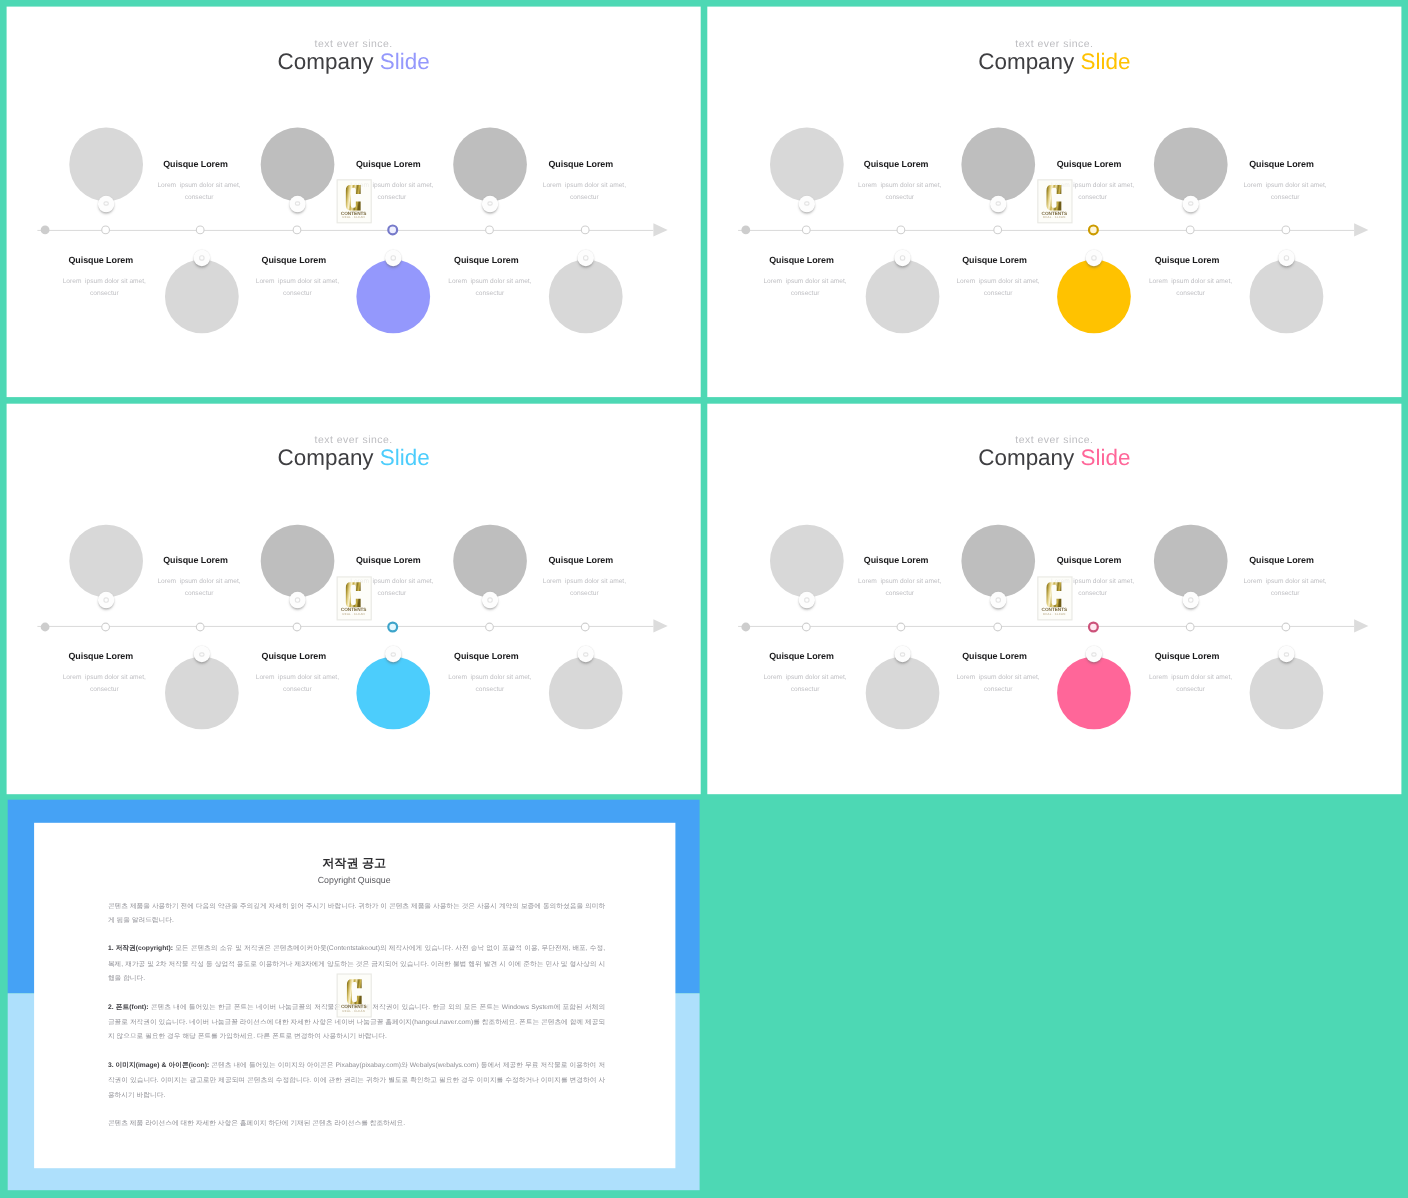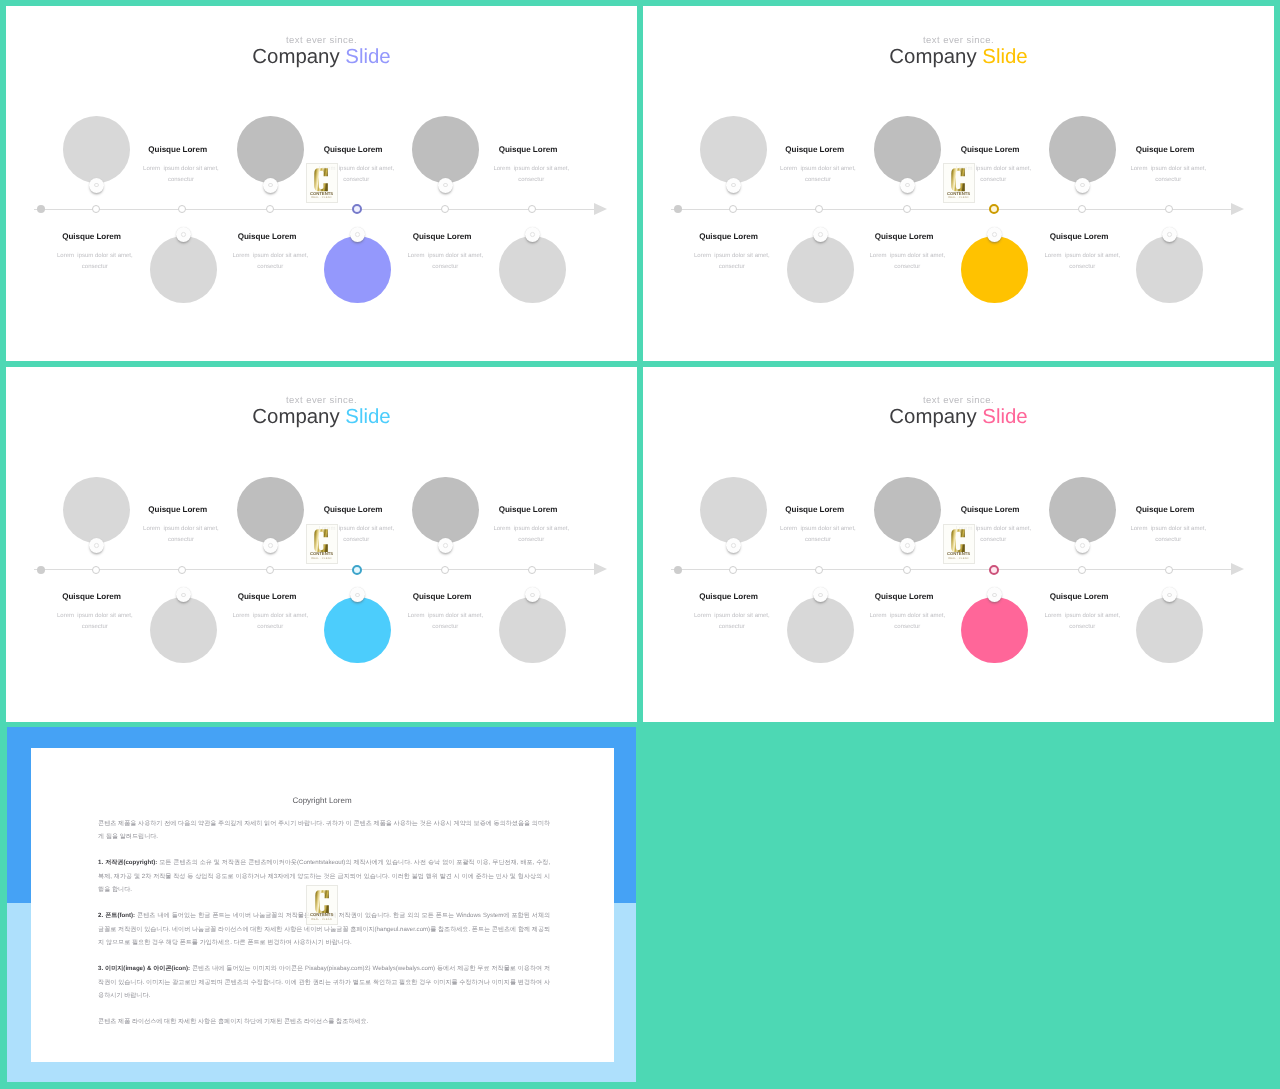--- a/index.html
+++ b/index.html
@@ -463,21 +463,22 @@
           </svg>
         </div>
     <div class="n" style="top: 26.6px; font-size: 4.3px; letter-spacing: -0.05px;">CONTENTS</div>
     <div class="t" style="top: 32.4px; font-size: 2.6px; letter-spacing: 0.25px;">REAL . CLEAN</div>
   </div>
     </div>
     <div class="cp-outer" style="left: 6.5px; top: 727px; width: 629.8px; height: 355px;">
     <div class="cp-bandtop" style="height: 176px; background: rgb(69, 162, 245);"></div>
     <div class="cp-bandbot" style="top: 176px; height: 179px; background: rgb(174, 224, 252);"></div>
     <div class="cp-page" style="left: 24px; top: 20.5px; width: 583px; height: 314.5px;">
-      <div class="cp-sub" style="top: 49.8px;">Copyright Lorem</div>
+      <div class="cp-title" style="top: 32.5px;">저작권 공고</div>
+      <div class="cp-sub" style="top: 49.8px;">Copyright Quisque</div>
       <div class="cp-body" style="left: 67.6px; top: 69px; width: 452px;">
         <p>콘텐츠 제품을 사용하기 전에 다음의 약관을 주의깊게 자세히 읽어 주시기 바랍니다. 귀하가 이 콘텐츠 제품을 사용하는 것은 사용시 계약의 보증에 동의하셨음을 의미하게 됨을 알려드립니다.</p>
       <p><b>1. 저작권(copyright):</b><span> 모든 콘텐츠의 소유 및 저작권은 콘텐츠메이커아웃(Contentstakeout)의 제작사에게 있습니다. 사전 승낙 없이 포괄적 이용, 무단전재, 배포, 수정, 복제, 재가공 및 2차 저작물 작성 등 상업적 용도로 이용하거나 제3자에게 양도하는 것은 금지되어 있습니다. 이러한 불법 행위 발견 시 이에 준하는 민사 및 형사상의 시행을 합니다.</span></p>
           <p><b>2. 폰트(font):</b><span> 콘텐츠 내에 들어있는 한글 폰트는 네이버 나눔글꼴의 저작물은 제작사에 저작권이 있습니다. 한글 외의 모든 폰트는 Windows System에 포함된 서체의 글꼴로 저작권이 있습니다. 네이버 나눔글꼴 라이선스에 대한 자세한 사항은 네이버 나눔글꼴 홈페이지(hangeul.naver.com)를 참조하세요. 폰트는 콘텐츠에 함께 제공되지 않으므로 필요한 경우 해당 폰트를 가입하세요. 다른 폰트로 변경하여 사용하시기 바랍니다.</span></p>
           <p><b>3. 이미지(image) &amp; 아이콘(icon):</b><span> 콘텐츠 내에 들어있는 이미지와 아이콘은 Pixabay(pixabay.com)와 Webalys(webalys.com) 등에서 제공한 무료 저작물로 이용하여 저작권이 있습니다. 이미지는 광고로만 제공되며 콘텐츠의 수정합니다. 이에 관한 권리는 귀하가 별도로 확인하고 필요한 경우 이미지를 수정하거나 이미지를 변경하여 사용하시기 바랍니다.</span></p>
           <p>콘텐츠 제품 라이선스에 대한 자세한 사항은 홈페이지 하단에 기재된 콘텐츠 라이선스를 참조하세요.</p>
         </div>
     <div class="wm" style="left: 275.1px; top: 137.3px; width: 32px; height: 40px;">
     <div class="c" style="left: 0px; top: 4px; width: 100%; height: 24px;">
             <svg viewBox="0 0 30 50" width="14.2" height="23.6" preserveAspectRatio="none" style="display:block;margin:0 auto">

